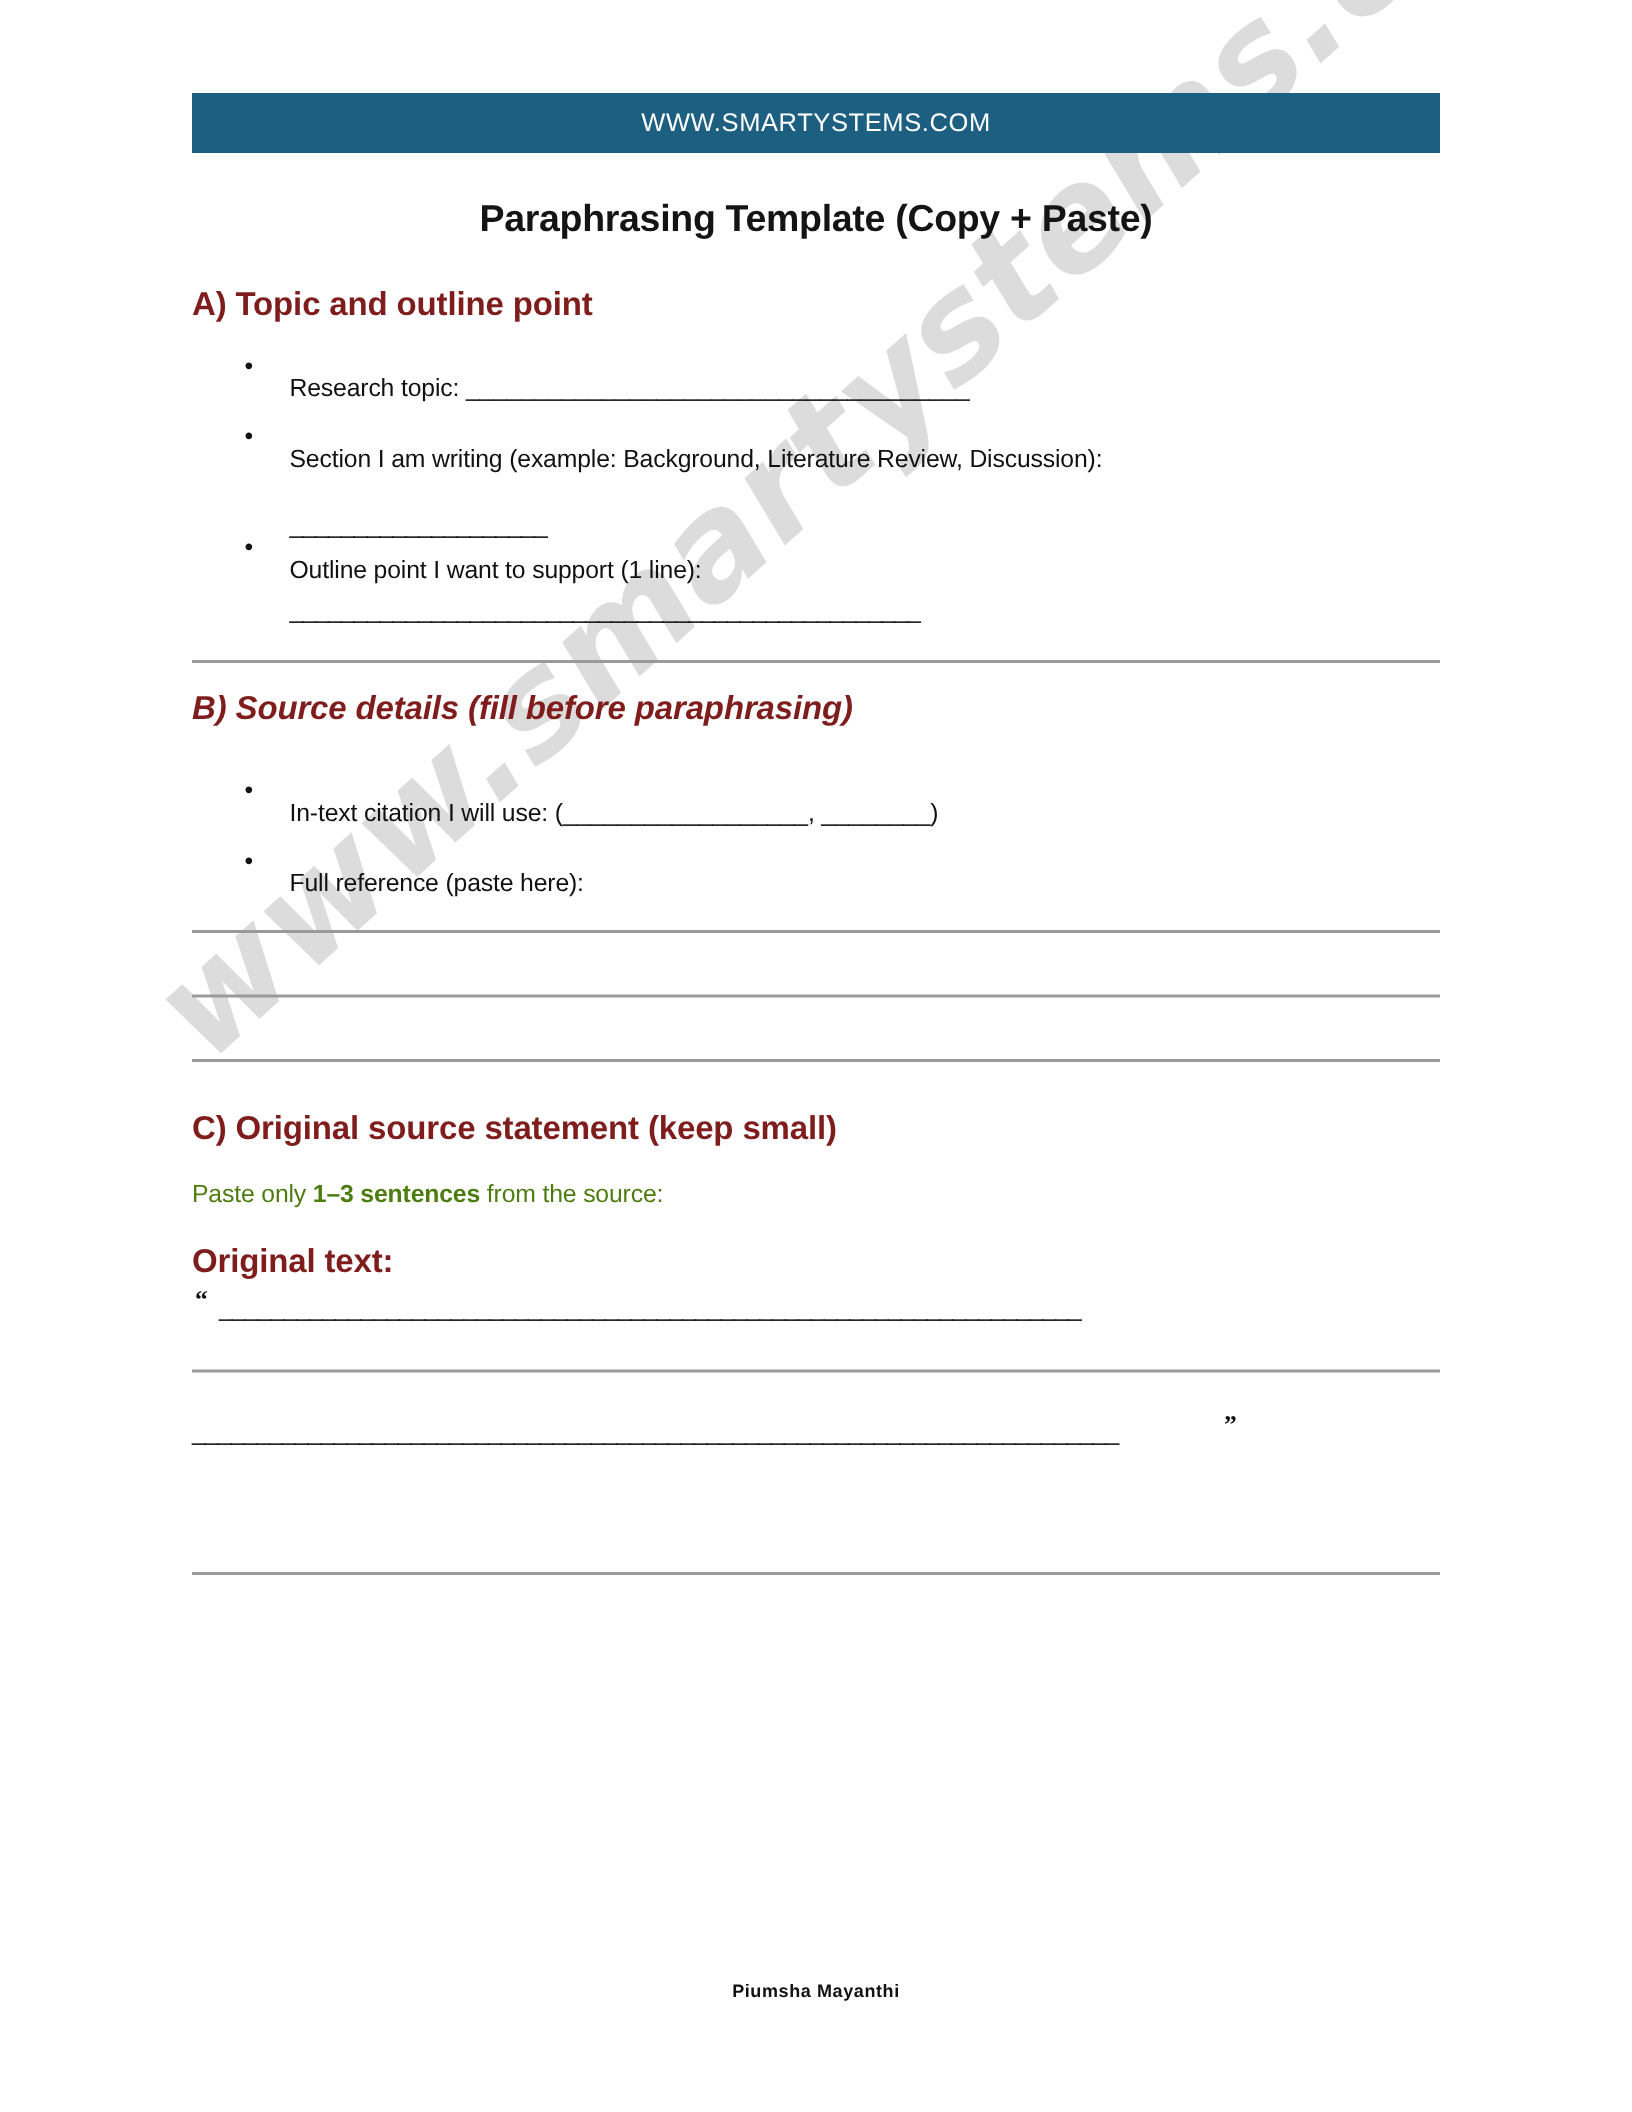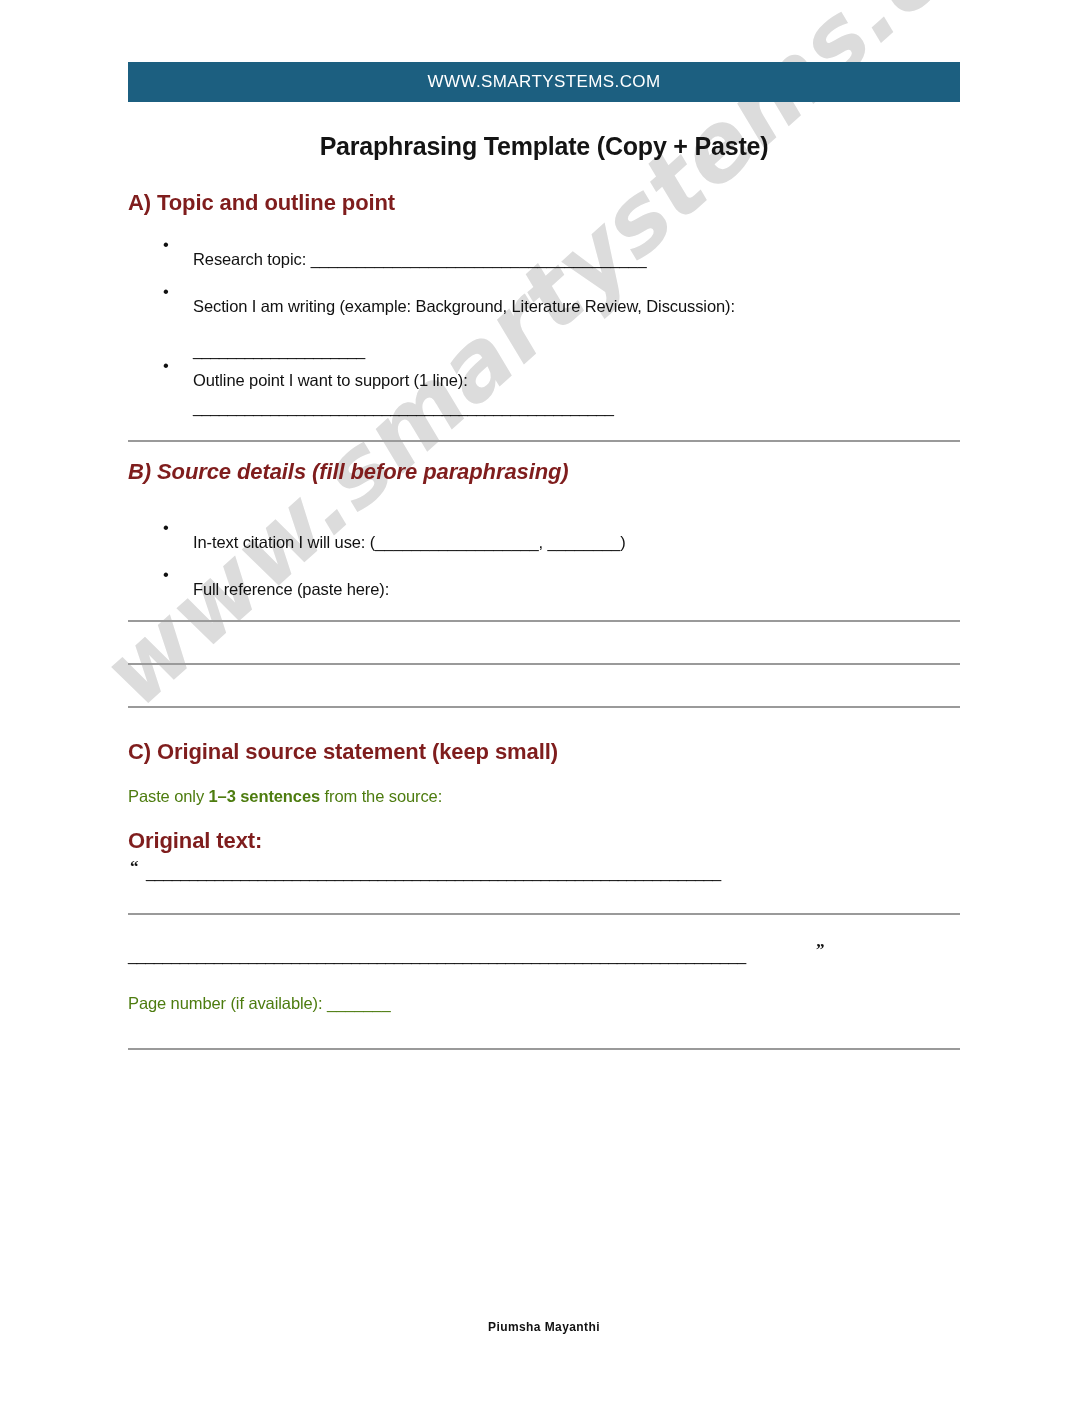--- a/index.html
+++ b/index.html
@@ -233,19 +233,18 @@
   <div class="section-heading" style="left:128px; top:828px;">Original text:</div>
 
   <div class="quote-mark" style="left:130px; top:858px;">“</div>
   <div class="blankline" style="left:146px; top:864px;">___________________________________________________________________</div>
 
   <div class="rule" style="top:913px;"></div>
 
   <div class="blankline" style="left:128px; top:947px;">________________________________________________________________________</div>
   <div class="quote-mark" style="left:816px; top:941px;">”</div>
 
-  <div class="plain-row" style="left:128px; top:991px;">Page number (if available): _______</div>
 
   <div class="rule" style="top:1048px;"></div>
 
   <div class="footer-name">Piumsha Mayanthi</div>
 
 </div>
 
 </body></html>

